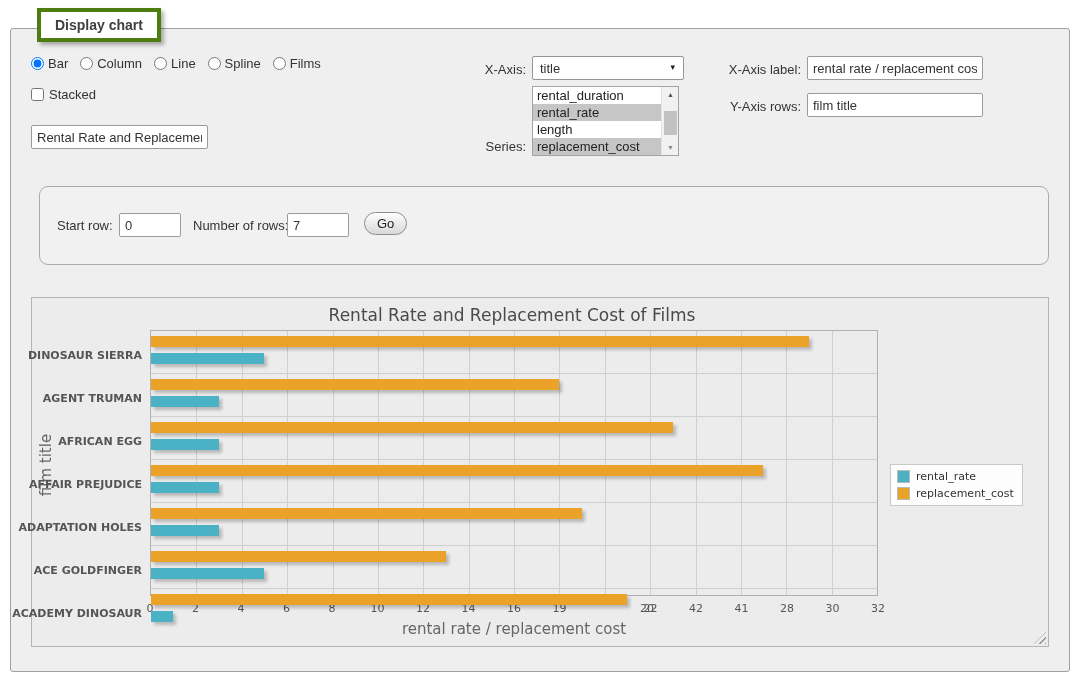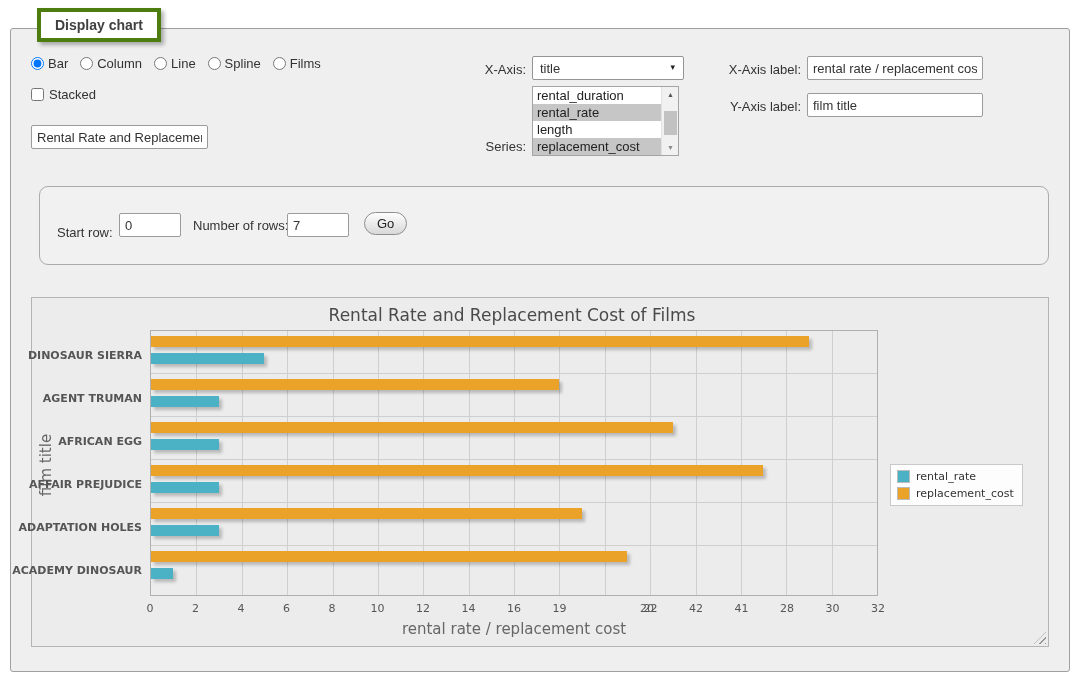--- a/index.html
+++ b/index.html
@@ -131,25 +131,25 @@
       <div class="list-scrollbar">
         <div class="scroll-btn up">▲</div>
         <div class="scroll-thumb"></div>
         <div class="scroll-btn down">▼</div>
       </div>
     </div>
 
     <div class="ctl-label" style="left:640px; top:33px; width:150px; text-align:right;">X-Axis label:</div>
     <input type="text" style="position: absolute; left: 796px; top: 27px; width: 176px; height: 24px;" value="rental rate / replacement cost">
 
-    <div class="ctl-label" style="left:640px; top:70px; width:150px; text-align:right;">Y-Axis label:</div>
+    <div class="ctl-label" style="left:640px; top:70px; width:150px; text-align:right;">Y-Axis rows:</div>
     <input type="text" style="position: absolute; left: 796px; top: 64px; width: 176px; height: 24px;" value="film title">
 
     <div class="rows-panel">
-      <div class="ctl-label" style="left:17px; top:38px;">Start row:</div>
+      <div class="ctl-label" style="left:17px; top:31px;">Start row:</div>
       <input type="text" style="position: absolute; left: 79px; top: 26px; width: 62px; height: 24px;" value="0">
       <div class="ctl-label" style="left:153px; top:31px;">Number of rows:</div>
       <input type="text" style="position: absolute; left: 247px; top: 26px; width: 62px; height: 24px;" value="7">
       <button class="go-btn">Go</button>
     </div>
 
     <div class="chart-container">
       <div class="chart-title">Rental Rate and Replacement Cost of Films</div>
       <div class="y-axis-title">film title</div>
       <div class="plot" id="plot">
@@ -187,20 +187,25 @@
             <span class="row-label">AFFAIR PREJUDICE</span>
             <div class="bar first" style="width: 84.3438%; background: rgb(234, 162, 40);"></div>
             <div class="bar second" style="width: 9.34375%; background: rgb(75, 178, 197);"></div>
           </div>
           <div class="plot-row">
             <span class="row-label">ADAPTATION HOLES</span>
             <div class="bar first" style="width: 59.3437%; background: rgb(234, 162, 40);"></div>
             <div class="bar second" style="width: 9.34375%; background: rgb(75, 178, 197);"></div>
           </div>
           <div class="plot-row">
+            <span class="row-label">ACE GOLDFINGER</span>
+            <div class="bar first" style="width: 40.5938%; background: rgb(234, 162, 40);"></div>
+            <div class="bar second" style="width: 15.5938%; background: rgb(75, 178, 197);"></div>
+          </div>
+          <div class="plot-row">
             <span class="row-label">ACADEMY DINOSAUR</span>
             <div class="bar first" style="width: 65.5938%; background: rgb(234, 162, 40);"></div>
             <div class="bar second" style="width: 3.09375%; background: rgb(75, 178, 197);"></div>
           </div>
         </div>
       <div class="xticks-band" id="xticks">
           <span class="xtick" style="left: 0%;">0</span>
           <span class="xtick" style="left: 6.25%;">2</span>
           <span class="xtick" style="left: 12.5%;">4</span>
           <span class="xtick" style="left: 18.75%;">6</span>

